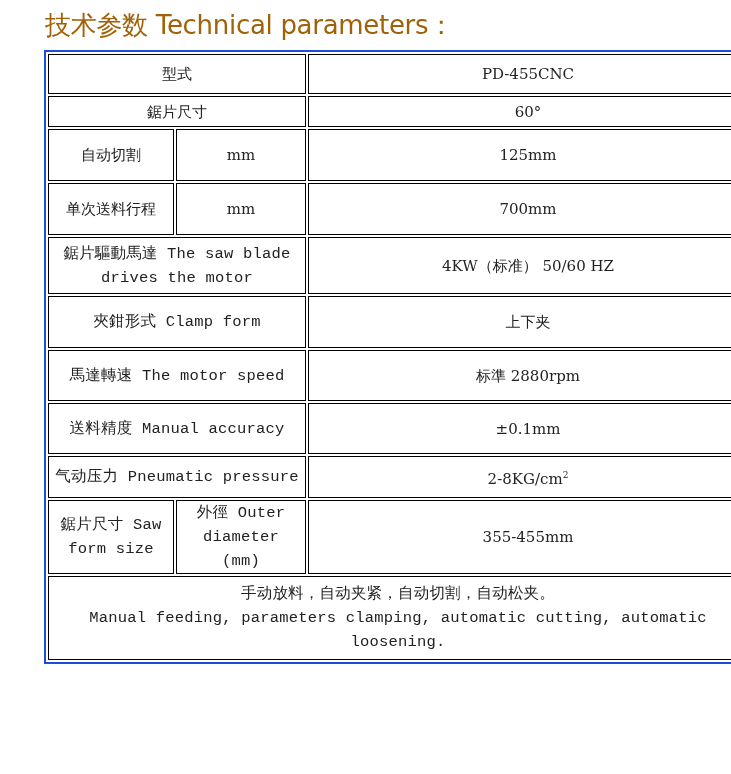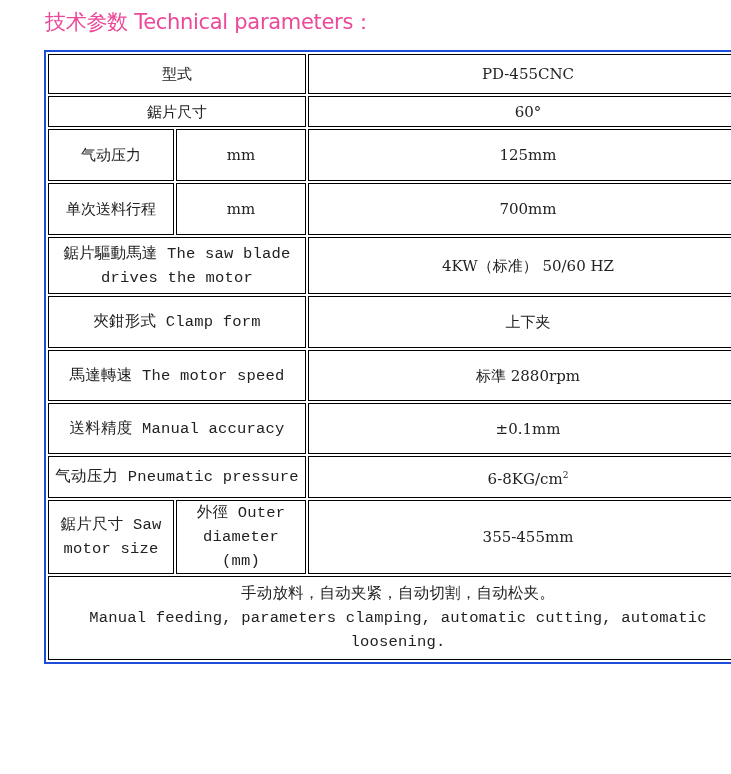--- a/index.html
+++ b/index.html
@@ -1,19 +1,19 @@
 <!DOCTYPE html>
 <html><head>
 <meta charset="utf-8">
 <style>
   html, body { margin:0; padding:0; background:#ffffff; }
   body { width:731px; height:774px; position:relative; overflow:hidden; color:#111; }
   .heading {
     position:absolute; left:45px; top:8px;
-    font-family:"DejaVu Sans", sans-serif; font-size:21px; color:#ec4899;
+    font-family:"DejaVu Sans", sans-serif; font-size:26px; color:#a16207;
     letter-spacing:-0.3px;
   }
   table.spec {
     position:absolute; left:44px; top:50px;
     width:708px;
     border-collapse:separate; border-spacing:2px;
     border:2px solid #1d4ed8;
     font-family:"DejaVu Serif", serif; font-size:15px; color:#222;
   }
   table.spec td {
@@ -43,21 +43,21 @@
     <td colspan="2">型式</td>
     <td>PD-455CNC</td>
   </tr>
 
   <tr style="height:31px">
     <td colspan="2">鋸片尺寸</td>
     <td>60°</td>
   </tr>
 
   <tr style="height:52px">
-    <td>气动压力</td>
+    <td>自动切割</td>
     <td>mm</td>
     <td>125mm</td>
   </tr>
 
 
   <tr style="height:52px">
     <td>单次送料行程</td>
     <td>mm</td>
     <td>700mm</td>
   </tr>
@@ -81,27 +81,27 @@
     <td>标準 2880rpm</td>
   </tr>
 
   <tr style="height:51px">
     <td colspan="2" class="mono">送料精度 Manual accuracy</td>
     <td>±0.1mm</td>
   </tr>
 
   <tr style="height:42px">
     <td colspan="2" class="mono">气动压力 Pneumatic pressure</td>
-    <td><span>6-8KG/cm</span><sup>2</sup></td>
+    <td><span>2-8KG/cm</span><sup>2</sup></td>
   </tr>
 
   <tr style="height:53px">
     <td class="mono">
       <div>鋸片尺寸 Saw</div>
-      <div>motor size</div>
+      <div>form size</div>
     </td>
     <td class="mono">
       <div>外徑 Outer</div>
       <div>diameter (mm)</div>
     </td>
     <td>355-455mm</td>
   </tr>
 
   <tr style="height:84px">
     <td colspan="3" class="mono">

